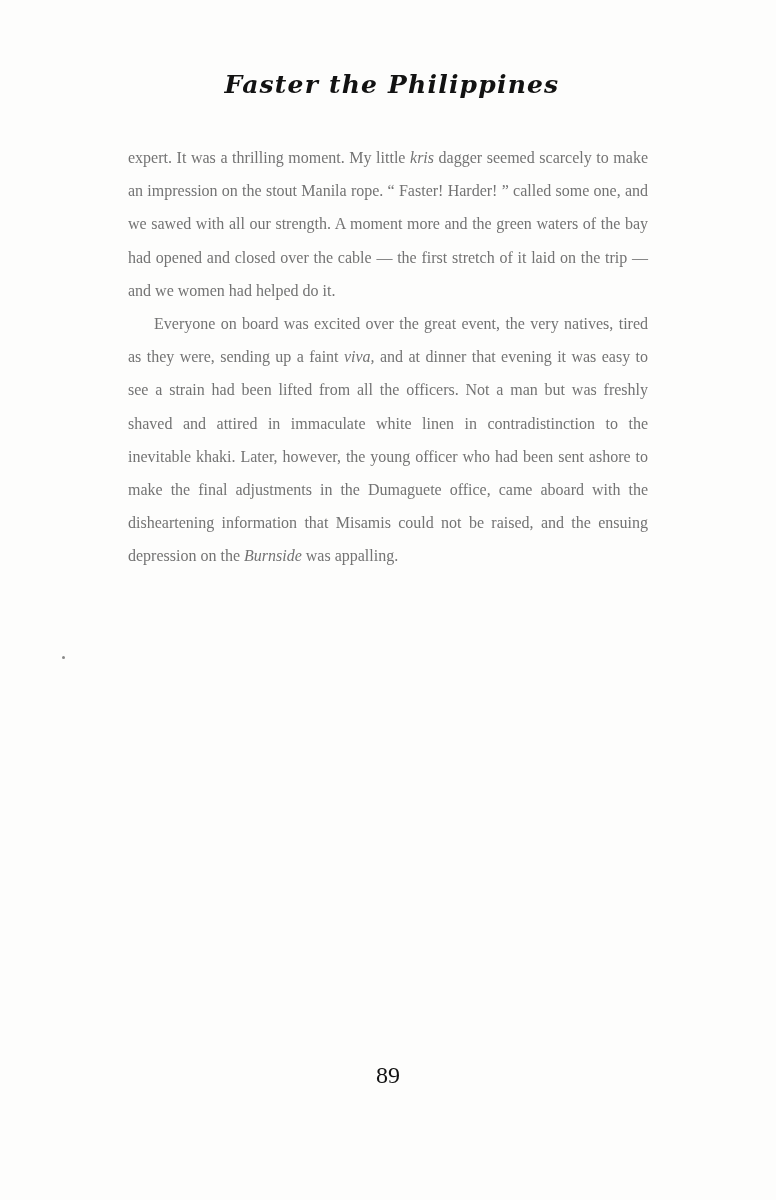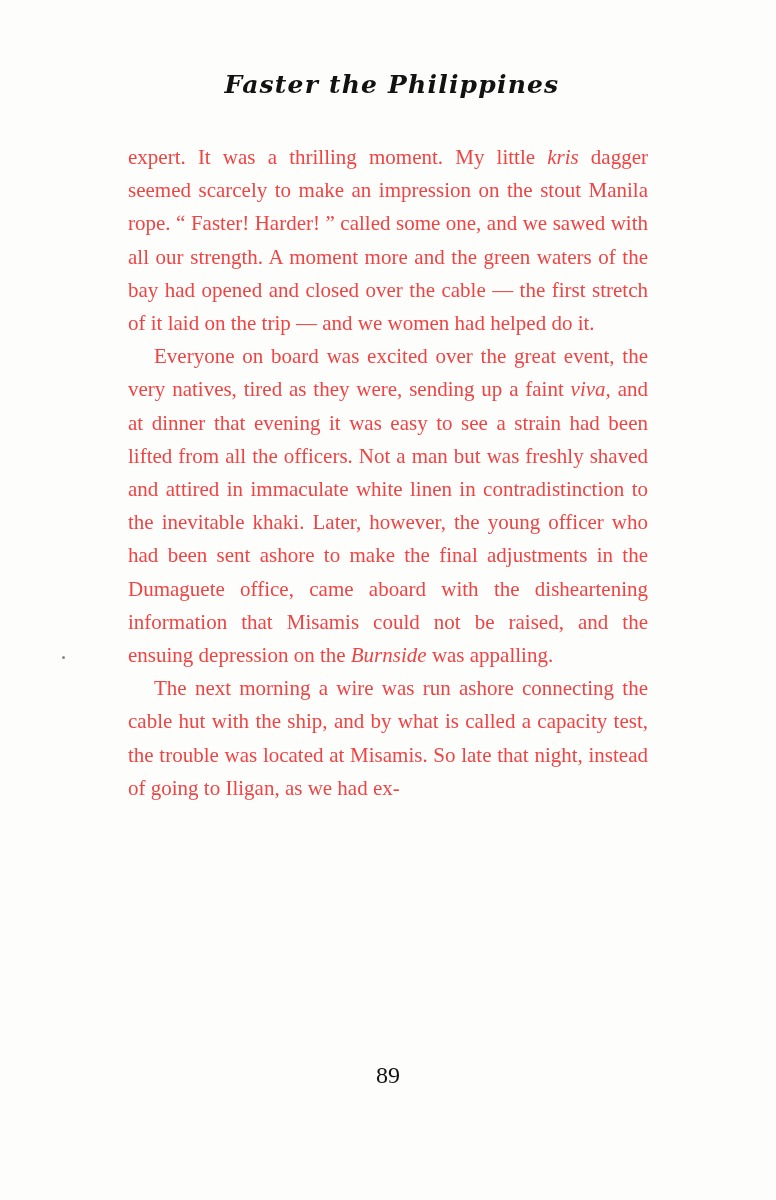--- a/index.html
+++ b/index.html
@@ -28,23 +28,23 @@
     font-weight: 700;
     font-size: 25px;
     letter-spacing: 1.2px;
     text-align: center;
     color: #121212;
     margin: 0 0 42px 0;
     padding-left: 8px;
   }
   .body-text {
     font-family: "Liberation Serif", serif;
-    font-size: 21px;
+    font-size: 16px;
     line-height: 33.2px;
-    color: #ef4444;
+    color: #737373;
     text-align: justify;
     text-justify: inter-word;
   }
   .para {
     margin: 0;
     text-indent: 26px;
   }
   .para.first {
     text-indent: 0;
   }
@@ -82,21 +82,18 @@
 
     <h1 class="running-head">Faster the Philippines</h1>
 
     <div class="body-text">
       <p class="para first">
         <span>expert.  It was a thrilling moment.  My little </span><span class="it">kris</span><span> dagger seemed scarcely to make an impression on the stout Manila rope. “ Faster! Harder! ” called some one, and we sawed with all our strength.  A moment more and the green waters of the bay had opened and closed over the cable — the first stretch of it laid on the trip — and we women had helped do it.</span>
       </p>
       <p class="para">
         <span>Everyone on board was excited over the great event, the very natives, tired as they were, sending up a faint </span><span class="it">viva,</span><span> and at dinner that evening it was easy to see a strain had been lifted from all the officers.  Not a man but was freshly shaved and attired in immaculate white linen in contradistinction to the inevitable khaki.  Later, however, the young officer who had been sent ashore to make the final adjustments in the Dumaguete office, came aboard with the disheartening information that Misamis could not be raised, and the ensuing depression on the </span><span class="it">Burnside</span><span> was appalling.</span>
       </p>
-      <p class="para">
-        <span>The next morning a wire was run ashore connecting the cable hut with the ship, and by what is called a capacity test, the trouble was located at Misamis.  So late that night, instead of going to Iligan, as we had ex-</span>
-      </p>
     </div>
   </div>
 
   <div class="folio">89</div>
 
 </div>
 
 </body></html>

